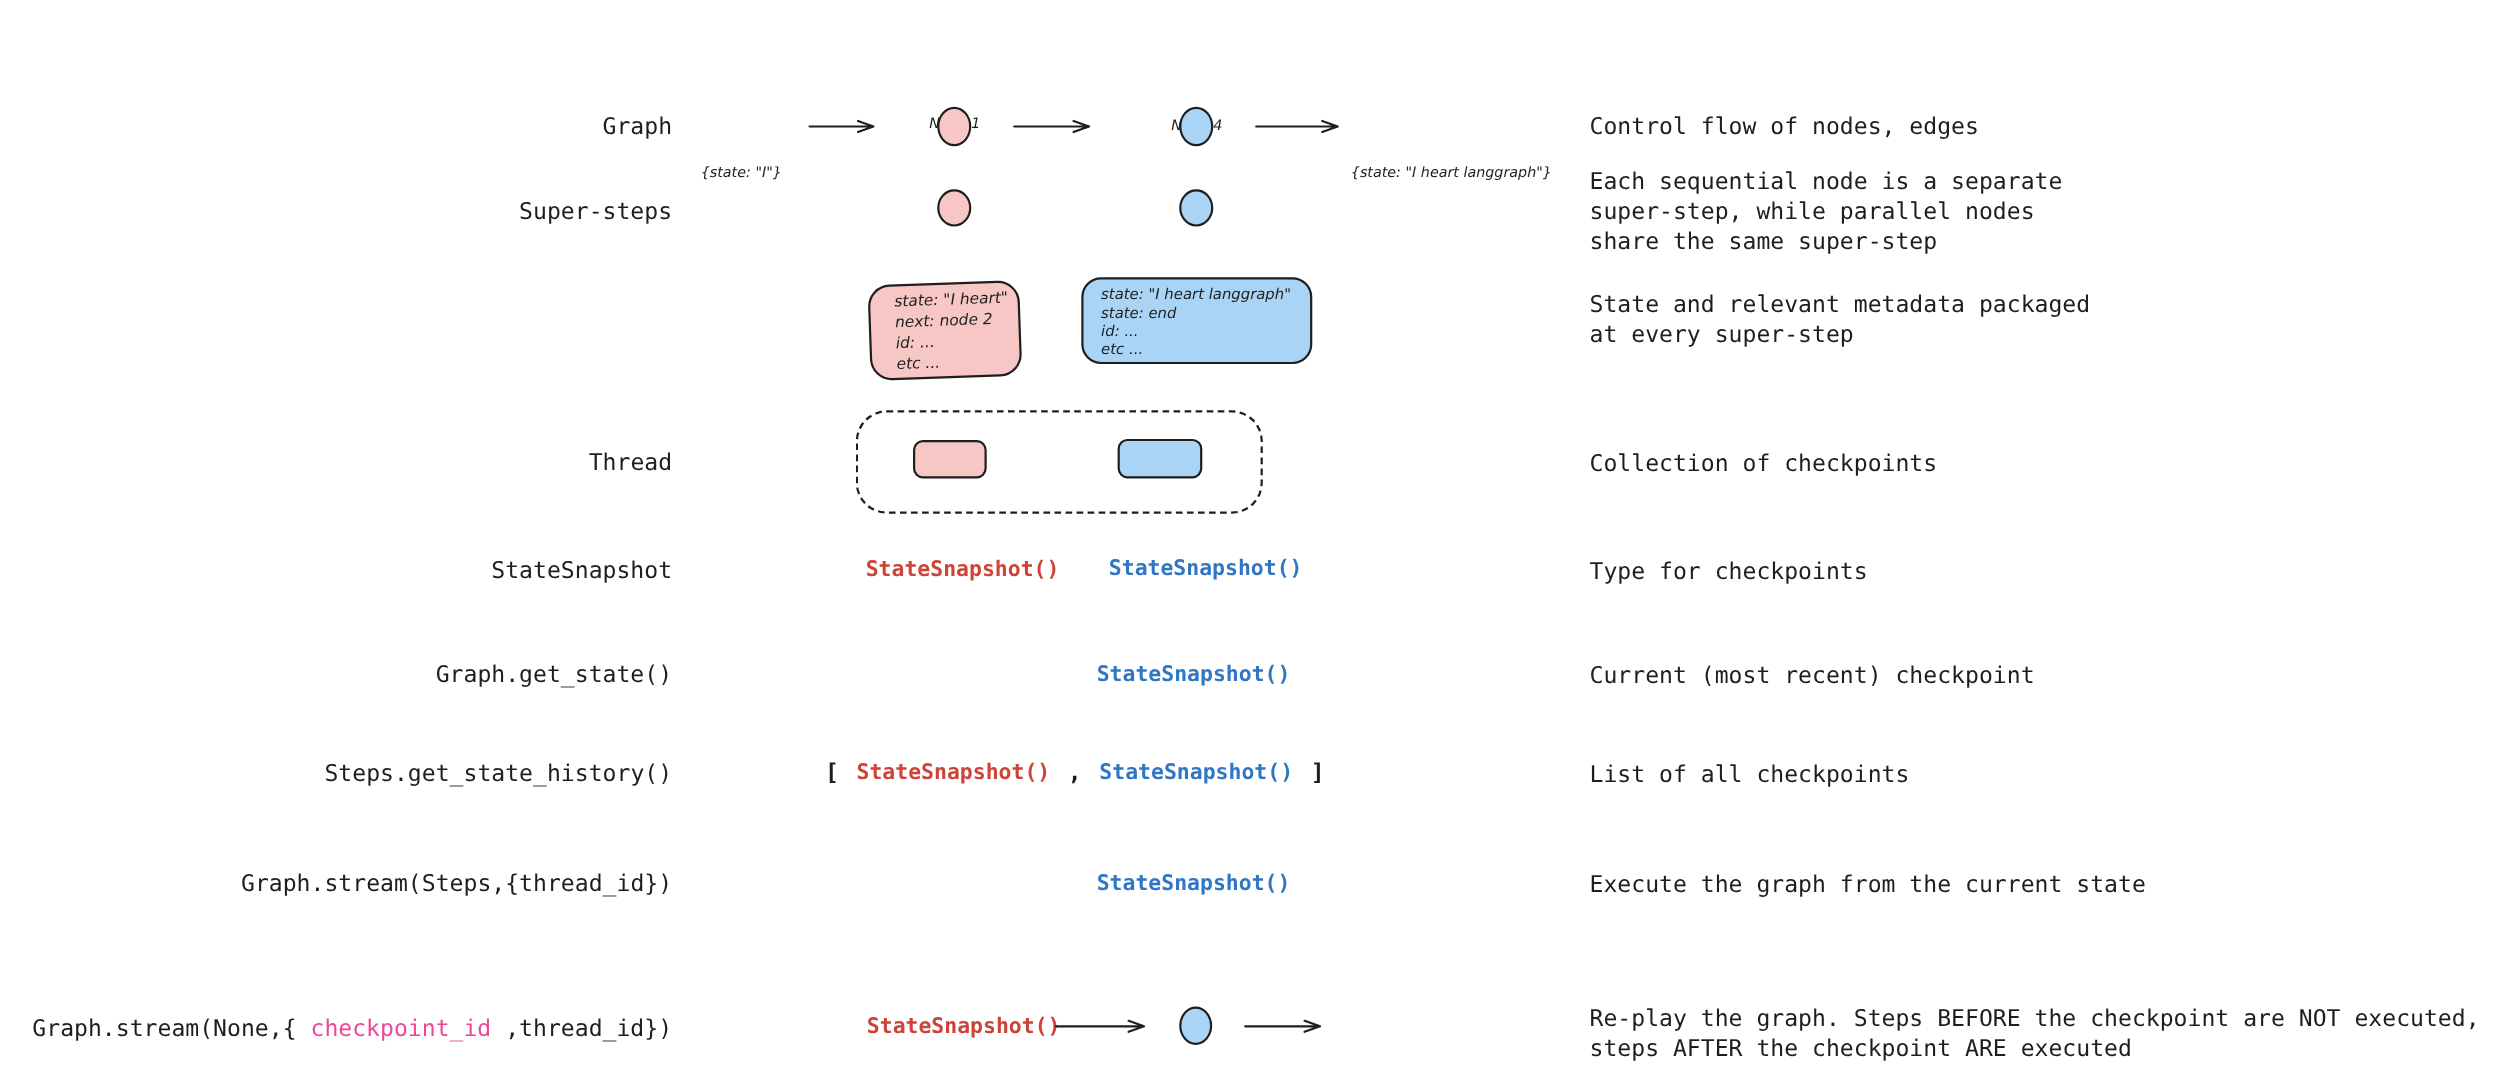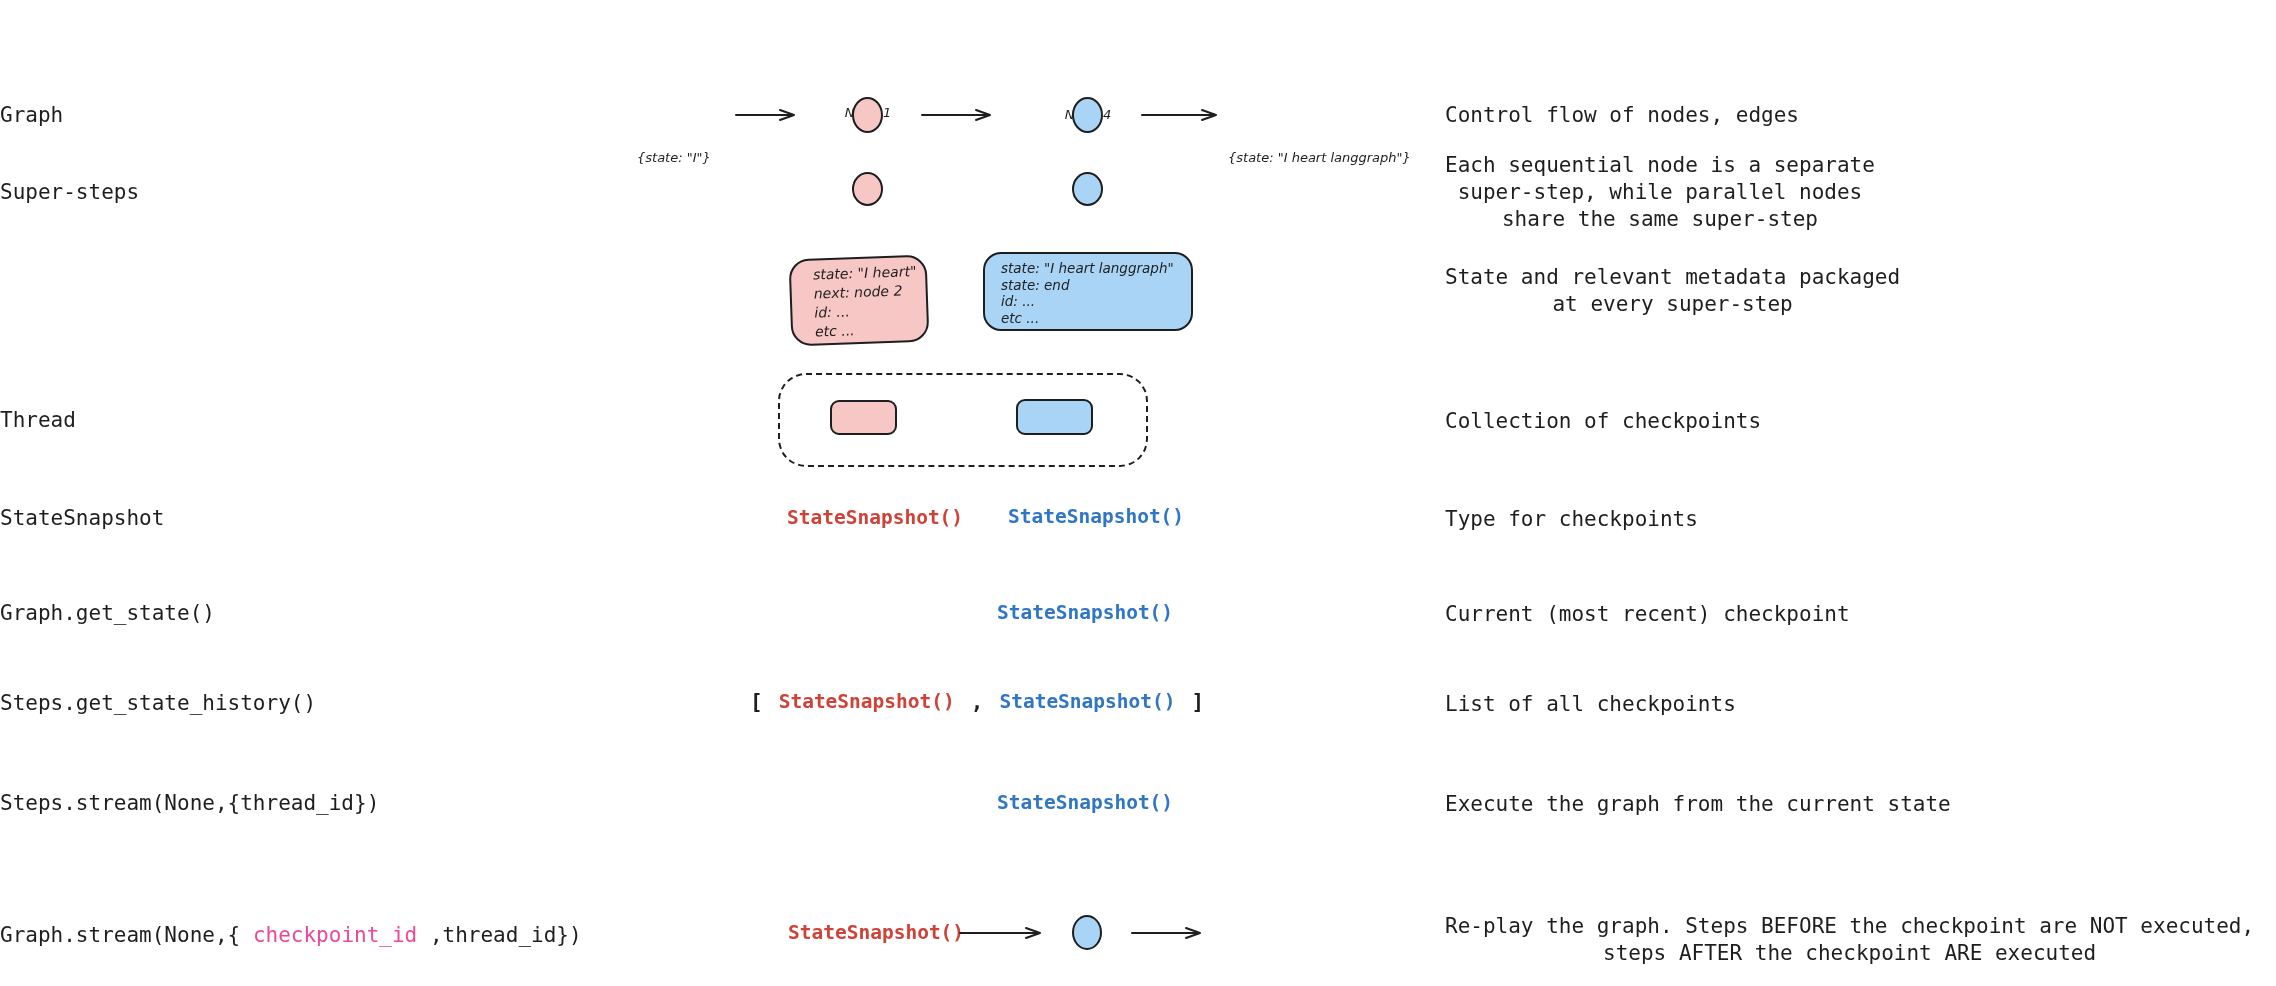--- a/index.html
+++ b/index.html
@@ -7,29 +7,29 @@
     position:relative;
     width:2276px;height:986px;
     background:#ffffff;
     font-family:"DejaVu Sans Mono","Liberation Mono",monospace;
     color:#1e1e1e;
     overflow:hidden;
   }
   
   .row-label{
     position:absolute;left:0;width:611px;
-    text-align:left;
+    text-align:right;
     font-size:21px;line-height:24px;
     white-space:pre;color:#1e1e1e;
   }
   
   .desc{
     position:absolute;left:1445px;
     font-size:21px;line-height:27px;
-    white-space:pre-line;color:#1e1e1e;text-align:center;
+    white-space:pre-line;color:#1e1e1e;
   }
   
   .ss{
     position:absolute;
     font-size:19.5px;line-height:22px;
     font-weight:bold;white-space:pre;
   }
   .ss-red{color:#cd4338;}
   .ss-blue{color:#2f76c5;}
   .ss-ink{color:#1e1e1e;font-weight:bold;font-size:21px;line-height:22px;}
@@ -153,21 +153,21 @@
   <div class="row-label" style="top:691px">Steps.get_state_history()</div>
   <div class="list-group" style="left:750px;top:691px">
     <span class="ss-ink">[</span>
     <span class="ss ss-red ss-inline">StateSnapshot()</span>
     <span class="ss-ink">,</span>
     <span class="ss ss-blue ss-inline">StateSnapshot()</span>
     <span class="ss-ink">]</span>
   </div>
   <div class="desc" style="top:691px">List of all checkpoints</div>
 
-  <div class="row-label" style="top:791px">Steps.stream(None,{thread_id})</div>
+  <div class="row-label" style="top:791px">Graph.stream(Steps,{thread_id})</div>
   <div class="ss ss-blue" style="left:997px;top:792px">StateSnapshot()</div>
   <div class="desc" style="top:791px">Execute the graph from the current state</div>
 
   <div class="row-label" style="top:923px"><span>Graph.stream(None,{ </span><span class="ss-red" style="color:#ec4899">checkpoint_id</span><span> ,thread_id})</span></div>
   <div class="ss ss-red" style="left:788px;top:922px">StateSnapshot()</div>
   <svg class="arrow" style="left:958px;top:925px" width="86" height="16" viewBox="0 0 86 16">
       <path d="M2 8 L82 8 M82 8 L68 3 M82 8 L68 13"></path>
     </svg>
   <div class="circle fill-blue" style="left:1072px;top:915px;width:30px;height:35px"></div>
   <svg class="arrow" style="left:1130px;top:925px" width="74" height="16" viewBox="0 0 74 16">

